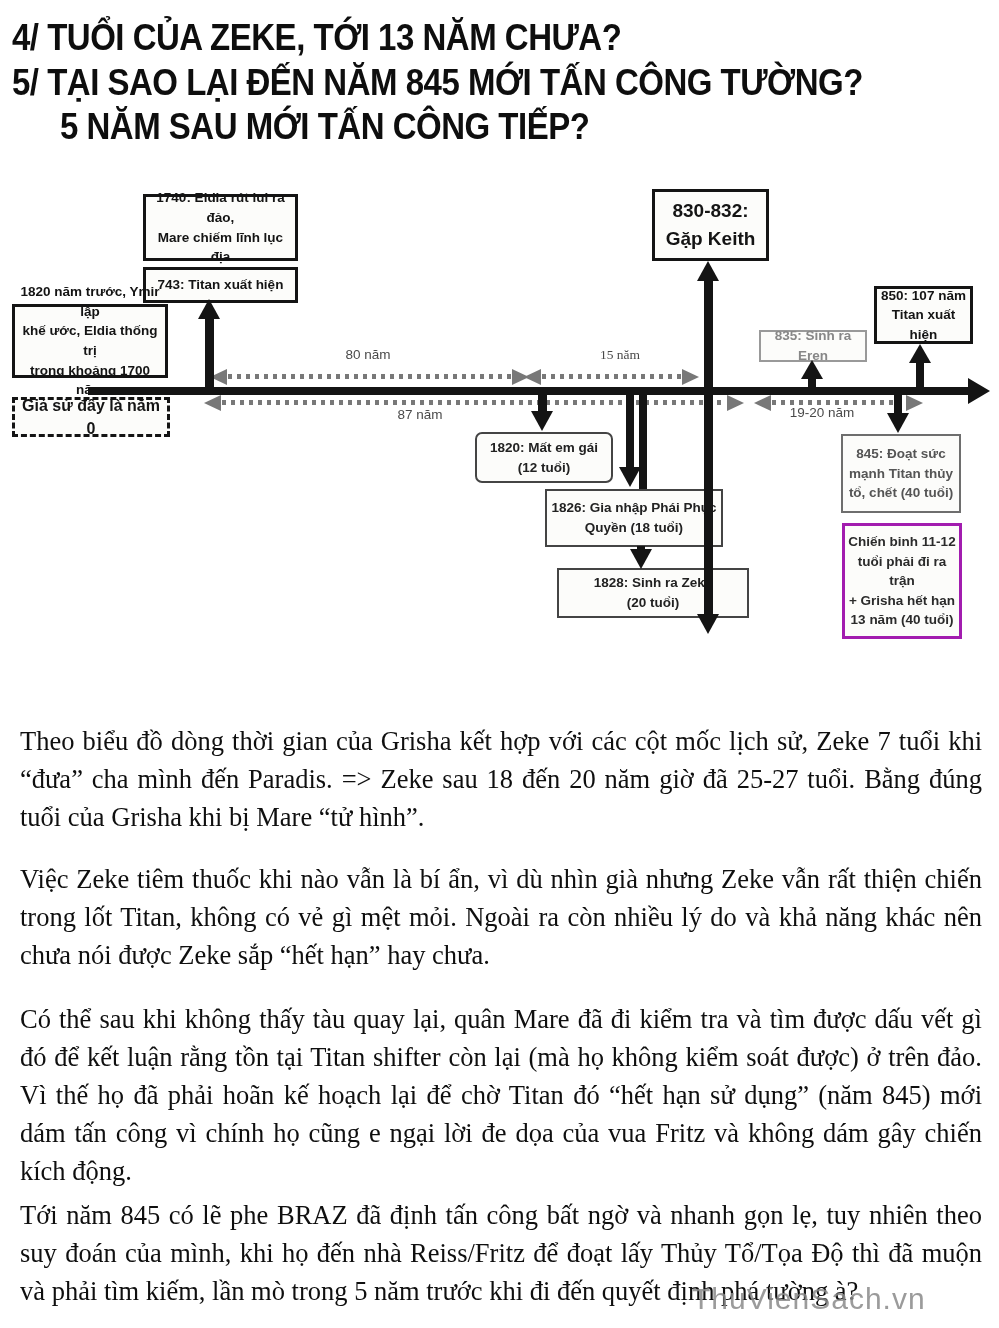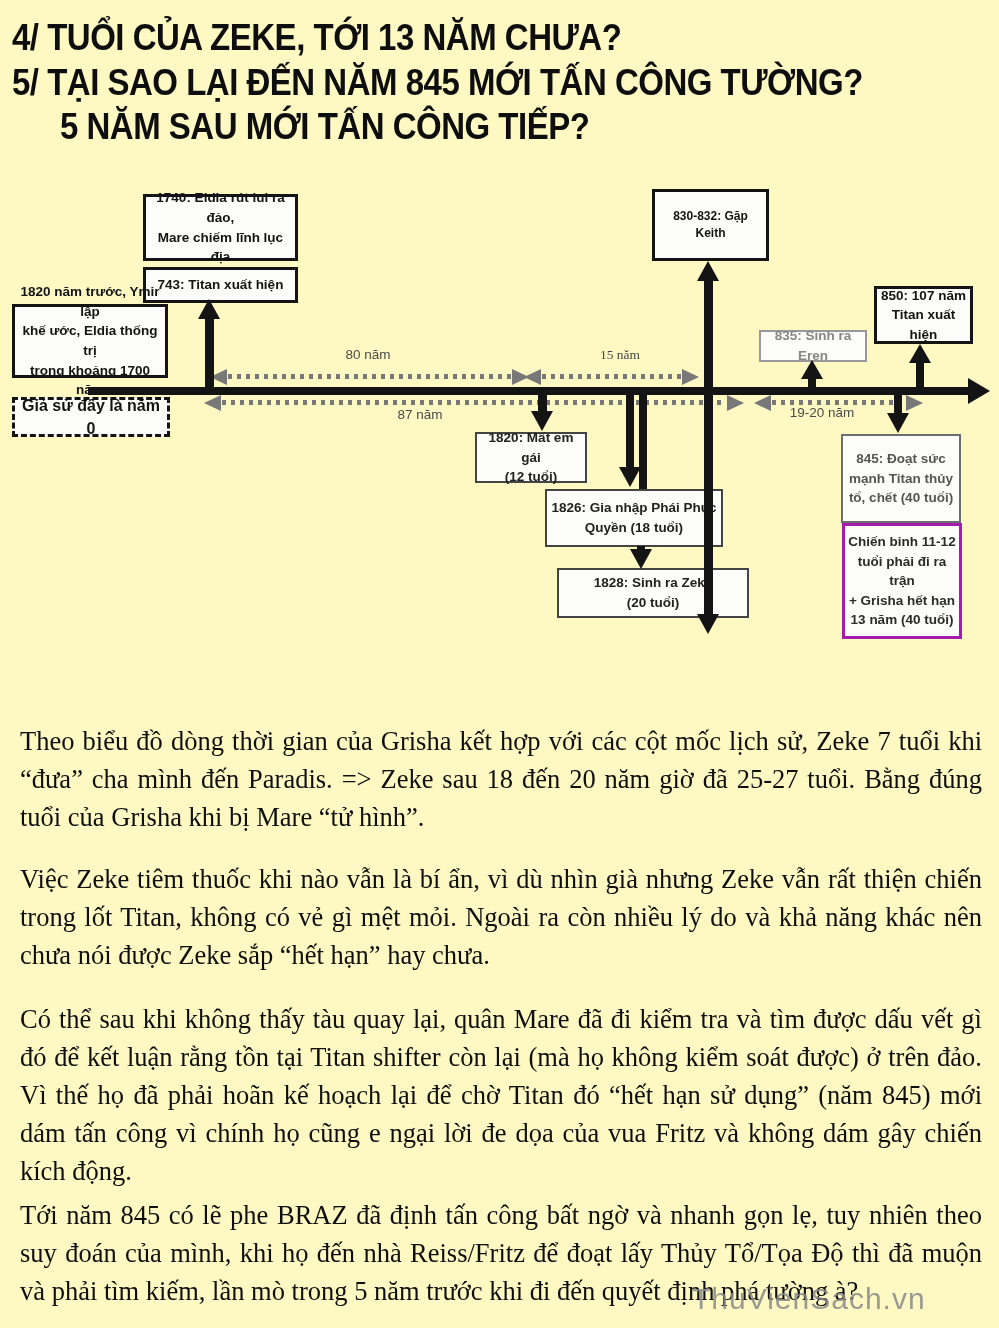--- a/index.html
+++ b/index.html
@@ -1,18 +1,18 @@
 <!DOCTYPE html>
 <html><head>
 <meta charset="utf-8">
 <style>
   html,body{margin:0;padding:0;background:#d8d8d6;}
   .page{
     position:relative;width:999px;height:1328px;margin:0 auto;
-    background:#fef9c3;overflow:hidden;
+    background:#ffffff;overflow:hidden;
     font-family:"Liberation Sans",sans-serif;color:#141414;
   }
   
   .hline{
     position:absolute;font-weight:bold;font-size:33px;letter-spacing:-0.5px;
     color:#0e0e0e;transform:scale(1,1.12);transform-origin:0 0;white-space:nowrap;
   }
   
   .tbox{
     position:absolute;background:#fcfcfa;border:3px solid #141414;
@@ -64,32 +64,32 @@
   <div class="shaft" style="left:88px;top:387px;width:882px;height:8px;"></div>
   <div class="tri right" style="left:968px;top:378px;"></div>
 
   <div class="tbox" style="left:143px;top:194px;width:155px;height:67px;">1740: Eldia rút lui ra đảo,
 Mare chiếm lĩnh lục địa</div>
   <div class="tbox" style="left:143px;top:267px;width:155px;height:36px;">743: Titan xuất hiện</div>
   <div class="tbox" style="left:12px;top:304px;width:156px;height:74px;">1820 năm trước, Ymir lập
 khế ước, Eldia thống trị
 trong khoảng 1700 năm</div>
   <div class="tbox dashed" style="left:12px;top:397px;width:158px;height:40px;">Giả sử đây là năm 0</div>
-  <div class="tbox" style="left:652px;top:189px;width:117px;height:72px;font-size:12px;">830-832: Gặp Keith</div>
+  <div class="tbox" style="left:652px;top:189px;width:117px;height:72px;font-size:19px;">830-832: Gặp Keith</div>
   <div class="tbox" style="left:874px;top:286px;width:99px;height:58px;">850: 107 năm
 Titan xuất hiện</div>
   <div class="tbox gray" style="left:759px;top:330px;width:108px;height:32px;">835: Sinh ra Eren</div>
-  <div class="tbox gray2" style="left:841px;top:434px;width:120px;height:89px;">845: Đoạt sức
+  <div class="tbox gray2" style="left:841px;top:434px;width:120px;height:79px;">845: Đoạt sức
 mạnh Titan thủy
 tổ, chết (40 tuổi)</div>
   <div class="tbox gray3" style="left:842px;top:523px;width:120px;height:116px;">Chiến binh 11-12
 tuổi phải đi ra trận
 + Grisha hết hạn
 13 năm (40 tuổi)</div>
-  <div class="tbox thin" style="left:475px;top:432px;width:112px;height:51px;">1820: Mất em gái
+  <div class="tbox thin" style="left:475px;top:432px;width:138px;height:51px;border-radius:7px;">1820: Mất em gái
 (12 tuổi)</div>
   <div class="tbox thin" style="left:545px;top:489px;width:178px;height:58px;">1826: Gia nhập Phái Phục
 Quyền  (18 tuổi)</div>
   <div class="tbox thin" style="left:557px;top:568px;width:192px;height:50px;">1828: Sinh ra Zeke
 (20 tuổi)</div>
 
   <div class="shaft" style="left:205px;top:316px;width:9px;height:72px;"></div>
   <div class="tri up" style="left:198px;top:299px;"></div>
 
   <div class="shaft" style="left:704px;top:279px;width:9px;height:335px;z-index:6;"></div>

